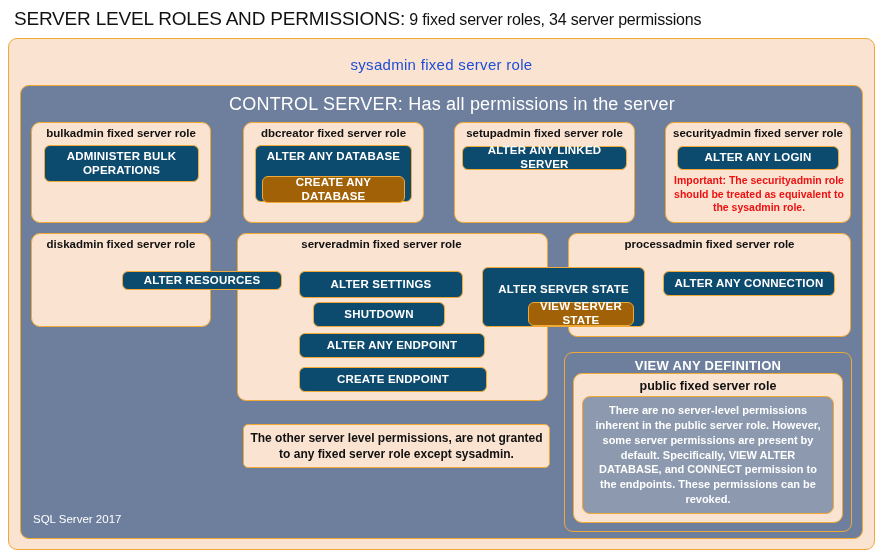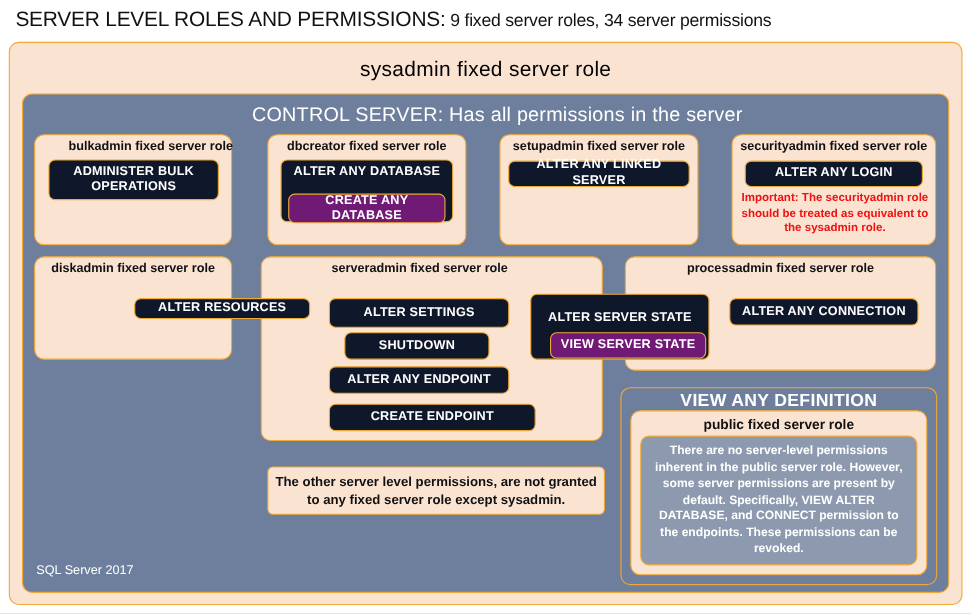--- a/index.html
+++ b/index.html
@@ -31,51 +31,51 @@
     position:absolute;
   }
   .slate{
     background:#6d7f9d;
     border:1.6px solid #f0a935;
     border-radius:9px;
     box-sizing:border-box;
     position:absolute;
   }
   .perm{
-    background:#0f172a;
+    background:#0c4a6e;
     border:1.5px solid #f0a935;
     border-radius:6px;
     box-sizing:border-box;
     position:absolute;
     color:#ffffff;
     font-size:11.5px;
     font-weight:bold;
     display:flex;align-items:center;justify-content:center;
     text-align:center;
     line-height:1.18;
     letter-spacing:0.2px;
   }
   .perm-dark{
-    background:#701a75;
+    background:#a16207;
   }
   .role-label{
     position:absolute;
     color:#111111;
     font-size:11.5px;
     font-weight:bold;
     text-align:center;
     white-space:nowrap;
   }
 
   
   #sysadmin-box{left:8px;top:38px;width:867px;height:512px;}
   #sysadmin-title{
     position:absolute;left:8px;top:46px;width:867px;height:36px;
     display:flex;align-items:center;justify-content:center;
-    font-size:19px;color:#000000;font-weight:400;
+    font-size:15px;color:#1d4ed8;font-weight:400;
     letter-spacing:0.3px;
   }
   #control-server-box{left:20px;top:85px;width:843px;height:454px;}
   #control-server-title{
     position:absolute;left:20px;top:90px;width:864px;height:28px;
     display:flex;align-items:center;justify-content:center;
     font-size:18px;color:#ffffff;font-weight:400;letter-spacing:0.2px;
   }
   #sql-version{
     position:absolute;left:33px;top:513px;
@@ -91,21 +91,21 @@
   
   #diskadmin-box{left:31px;top:233px;width:180px;height:94px;}
   #serveradmin-box{left:237px;top:233px;width:311px;height:168px;}
   #processadmin-box{left:568px;top:233px;width:283px;height:104px;}
 
   
   #public-outer{left:564px;top:352px;width:288px;height:180px;}
   #view-any-definition-label{
     position:absolute;left:564px;top:357px;width:288px;height:16px;
     display:flex;align-items:center;justify-content:center;
-    color:#ffffff;font-size:16px;font-weight:bold;letter-spacing:0.3px;
+    color:#ffffff;font-size:13px;font-weight:bold;letter-spacing:0.3px;
   }
   #public-inner{left:573px;top:373px;width:270px;height:150px;}
   #public-role-label{
     position:absolute;left:573px;top:377px;width:270px;height:18px;
     display:flex;align-items:center;justify-content:center;
     color:#111111;font-size:12.5px;font-weight:bold;
   }
   #public-text-box{
     left:582px;top:396px;width:252px;height:118px;
     background:#8c99ae;border:1.5px solid #f0a935;border-radius:8px;
@@ -139,21 +139,21 @@
   <span id="title-strong">SERVER LEVEL ROLES AND PERMISSIONS:</span><span id="title-rest"> 9 fixed server roles, 34 server permissions</span>
 </div>
 
 <div class="peach" id="sysadmin-box"></div>
 <div id="sysadmin-title">sysadmin fixed server role</div>
 
 <div class="slate" id="control-server-box"></div>
 <div id="control-server-title">CONTROL SERVER: Has all permissions in the server</div>
 
 <div class="peach" id="bulkadmin-box"></div>
-<div class="role-label" style="left:31px;top:127px;width:180px;padding-left:16px;">bulkadmin fixed server role</div>
+<div class="role-label" style="left:31px;top:127px;width:180px;">bulkadmin fixed server role</div>
 <div class="perm" style="left:44px;top:145px;width:155px;height:37px;">ADMINISTER  BULK OPERATIONS</div>
 
 <div class="peach" id="dbcreator-box"></div>
 <div class="role-label" style="left:243px;top:127px;width:181px;">dbcreator fixed server role</div>
 <div class="perm" style="left:255px;top:145px;width:157px;height:57px;align-items:flex-start;padding-top:4px;">ALTER ANY DATABASE</div>
 <div class="perm perm-dark" style="left:262px;top:176px;width:143px;height:27px;">CREATE  ANY DATABASE</div>
 
 <div class="peach" id="setupadmin-box"></div>
 <div class="role-label" style="left:454px;top:127px;width:181px;">setupadmin fixed server role</div>
 <div class="perm" style="left:462px;top:146px;width:165px;height:24px;">ALTER ANY LINKED SERVER</div>
@@ -163,31 +163,31 @@
 <div class="perm" style="left:677px;top:146px;width:162px;height:24px;">ALTER ANY LOGIN</div>
 <div id="securityadmin-warning">Important:  The securityadmin role should  be treated as equivalent to the  sysadmin role.</div>
 
 <div class="peach" id="diskadmin-box"></div>
 <div class="role-label" style="left:31px;top:238px;width:180px;">diskadmin fixed server role</div>
 
 <div class="peach" id="serveradmin-box"></div>
 <div class="role-label" style="left:237px;top:238px;width:289px;">serveradmin fixed server role</div>
 <div class="perm" style="left:299px;top:271px;width:164px;height:27px;">ALTER SETTINGS</div>
 <div class="perm" style="left:313px;top:302px;width:132px;height:25px;">SHUTDOWN</div>
-<div class="perm" style="left:299px;top:333px;width:164px;height:25px;">ALTER ANY ENDPOINT</div>
+<div class="perm" style="left:299px;top:333px;width:186px;height:25px;">ALTER ANY ENDPOINT</div>
 <div class="perm" style="left:299px;top:367px;width:188px;height:25px;">CREATE  ENDPOINT</div>
 
 <div class="peach" id="processadmin-box"></div>
 <div class="role-label" style="left:568px;top:238px;width:283px;">processadmin fixed server role</div>
 <div class="perm" style="left:663px;top:271px;width:172px;height:25px;">ALTER ANY CONNECTION</div>
 
 <div class="perm" style="left:122px;top:271px;width:160px;height:19px;">ALTER RESOURCES</div>
 
 <div class="perm" style="left:482px;top:267px;width:163px;height:60px;align-items:flex-start;padding-top:15px;">ALTER SERVER  STATE</div>
-<div class="perm perm-dark" style="left:500px;top:302px;width:142px;height:24px;">VIEW SERVER  STATE</div>
+<div class="perm perm-dark" style="left:528px;top:302px;width:106px;height:24px;">VIEW SERVER  STATE</div>
 
 <div class="slate" id="public-outer"></div>
 <div id="view-any-definition-label">VIEW ANY DEFINITION</div>
 <div class="peach" id="public-inner"></div>
 <div id="public-role-label">public  fixed server role</div>
 <div id="public-text-box">There are no server-level permissions inherent in the public server role. However, some server permissions are present by default. Specifically, VIEW ALTER DATABASE, and CONNECT permission to the endpoints. These permissions can be revoked.</div>
 
 <div id="other-perms-note">The other server level permissions,  are not granted to any fixed server role except sysadmin.</div>
 
 <div id="sql-version">SQL Server 2017</div>

